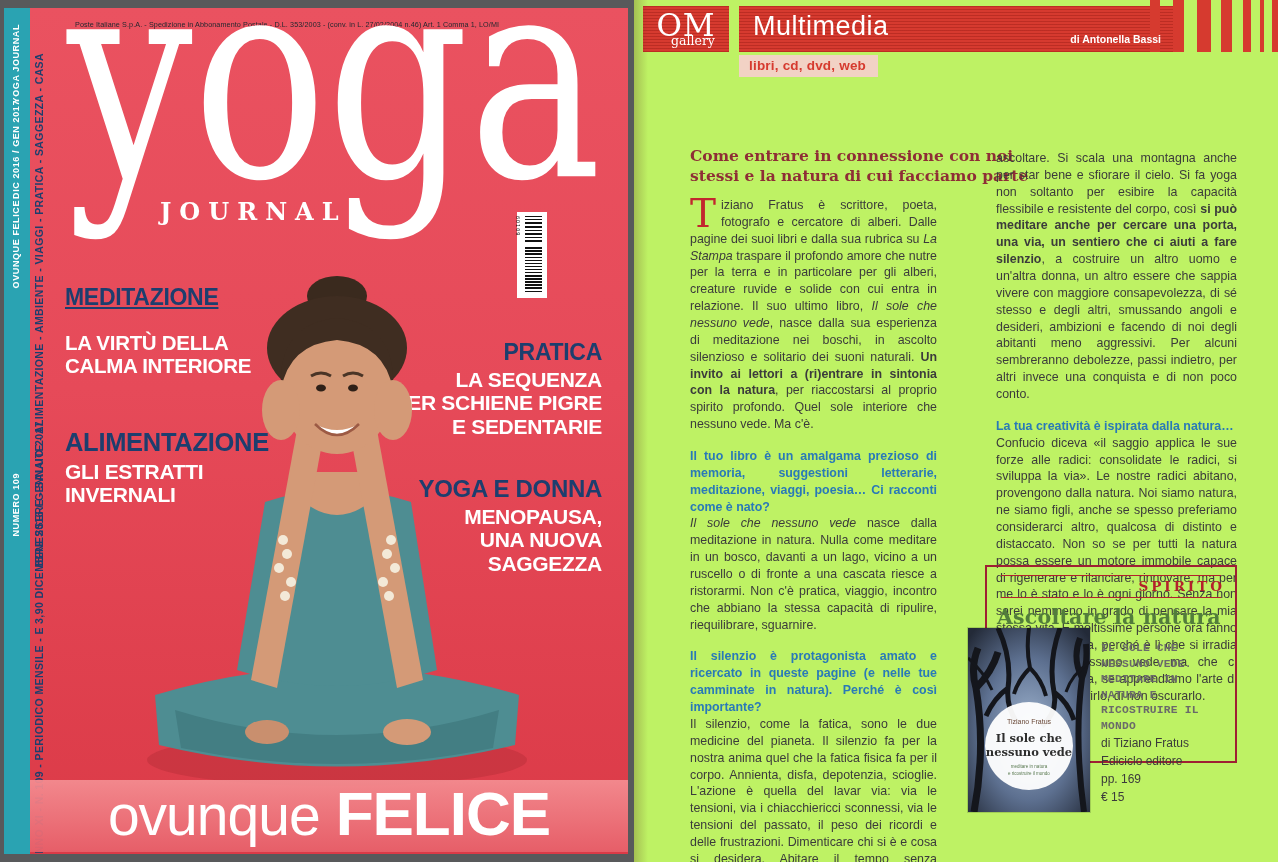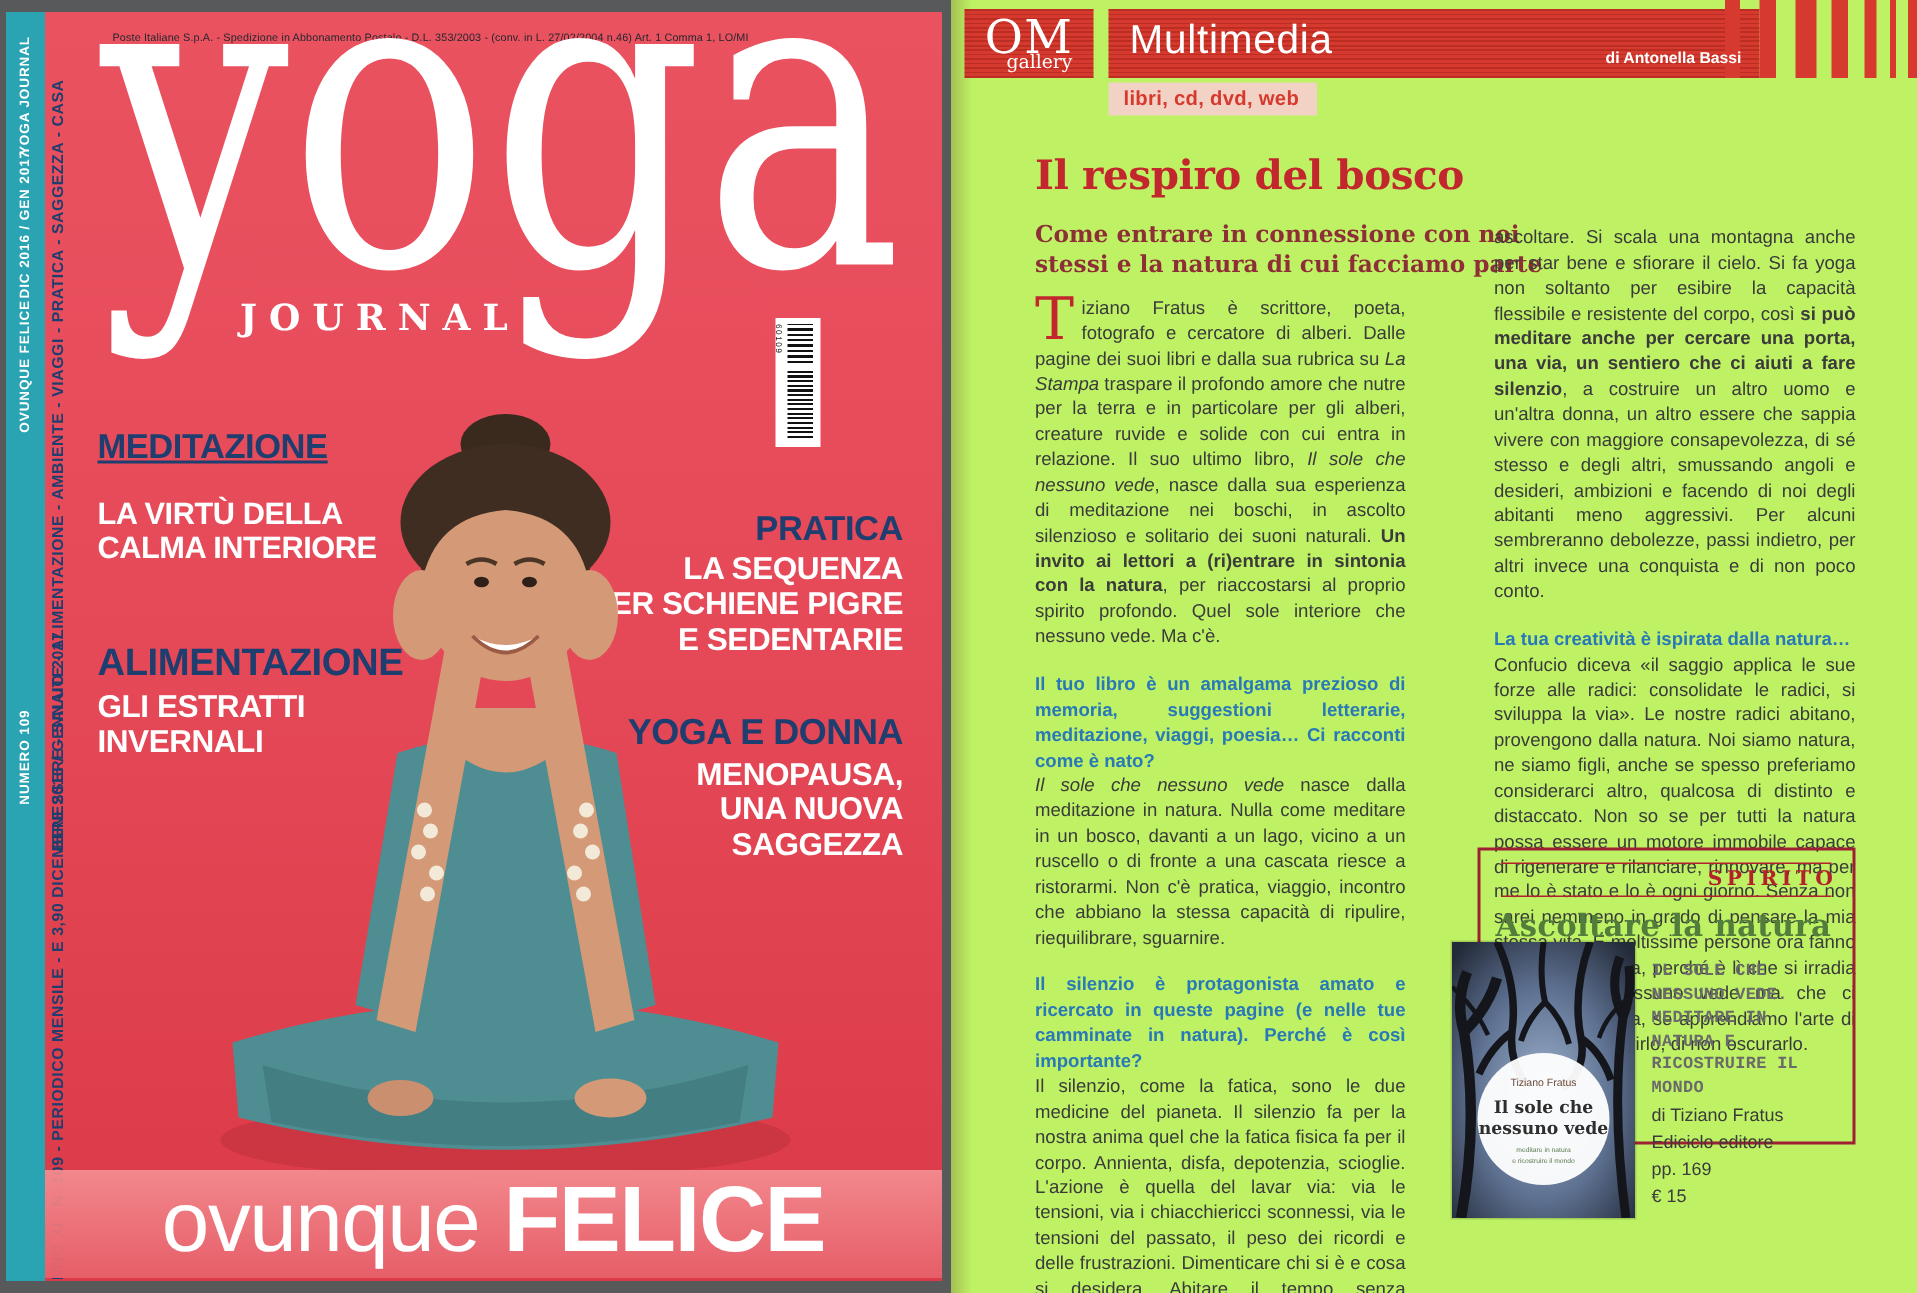--- a/index.html
+++ b/index.html
@@ -247,21 +247,20 @@
       <span></span>
       <span></span>
       <span></span>
       <span></span>
       <span></span>
       <span></span>
     </div>
 
     <div id="tag">libri, cd, dvd, web</div>
 
-    <h1 id="art-title">Il respiro del bosco</h1>
     <div id="standfirst">Come entrare in connessione con noi
 stessi e la natura di cui facciamo parte</div>
 
     <div class="col" id="col1">
       <p>
         <span class="dropcap">T</span><span>iziano Fratus è scrittore, poeta, fotografo e cercatore di alberi. Dalle pagine dei suoi libri e dalla sua rubrica su </span><span class="it">La Stampa</span><span> traspare il profondo amore che nutre per la terra e in particolare per gli alberi, creature ruvide e solide con cui entra in relazione. Il suo ultimo libro, </span><span class="it">Il sole che nessuno vede</span><span>, nasce dalla sua esperienza di meditazione nei boschi, in ascolto silenzioso e solitario dei suoni naturali. </span><span class="bd2">Un invito ai lettori a (ri)entrare in sintonia con la natura</span><span>, per riaccostarsi al proprio spirito profondo. Quel sole interiore che nessuno vede. Ma c'è.</span>
       </p>
       <p class="q">Il tuo libro è un amalgama prezioso di memoria, suggestioni letterarie, meditazione, viaggi, poesia… Ci racconti come è nato?</p>
       <p>
         <span class="it">Il sole che nessuno vede</span><span> nasce dalla meditazione in natura. Nulla come meditare in un bosco, davanti a un lago, vicino a un ruscello o di fronte a una cascata riesce a ristorarmi. Non c'è pratica, viaggio, incontro che abbiano la stessa capacità di ripulire, riequilibrare, sguarnire.</span>

